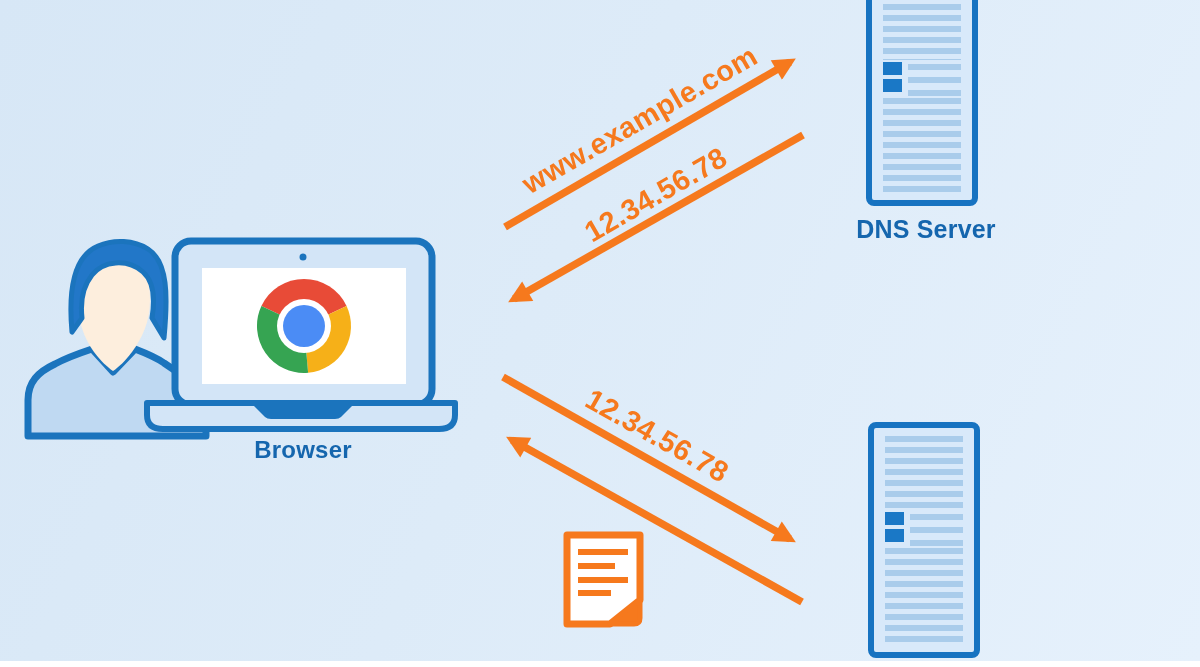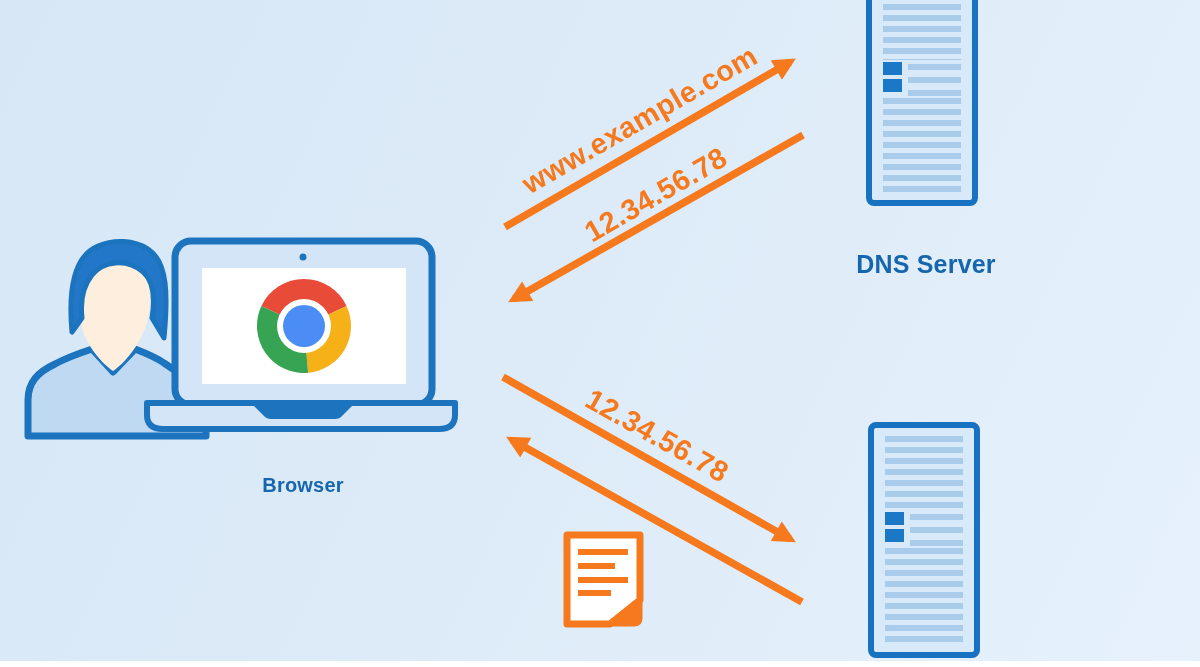--- a/index.html
+++ b/index.html
@@ -6,23 +6,23 @@
   .canvas{
     position:relative;width:1200px;height:667px;overflow:hidden;
     background:linear-gradient(115deg,#d7e7f6 0%,#ddebf8 45%,#e6f1fc 100%);
   }
   .abs{position:absolute;}
   svg{overflow:visible;display:block;}
 
   
   .node-label{
     position:absolute;transform:translate(-50%,-50%);
-    color:#1566ae;font-weight:700;white-space:nowrap;letter-spacing:.2px;margin-top:35px;
+    color:#1566ae;font-weight:700;white-space:nowrap;letter-spacing:.2px;
   }
-  .browser-label{left:303px;top:450px;font-size:20px;}
+  .browser-label{left:303px;top:450px;font-size:24px;}
   .dns-label{left:926px;top:229px;font-size:25px;}
 
   
   .flow-label{
     position:absolute;color:#f6791d;font-weight:700;white-space:nowrap;
     transform:translate(-50%,-50%) rotate(var(--rot));letter-spacing:.5px;
   }
   .fl-1{left:640px;top:120px;font-size:29px;--rot:-30deg;}
   .fl-2{left:656px;top:195px;font-size:29px;--rot:-30deg;}
   .fl-3{left:657px;top:436px;font-size:29px;--rot:29.5deg;}

